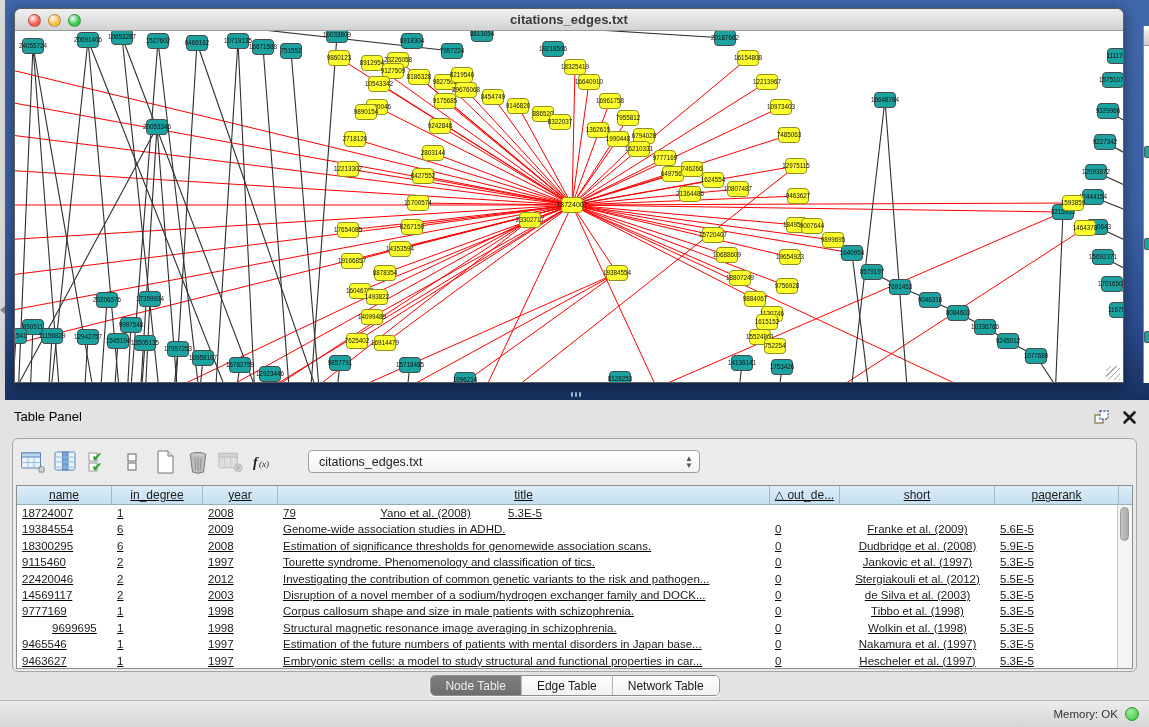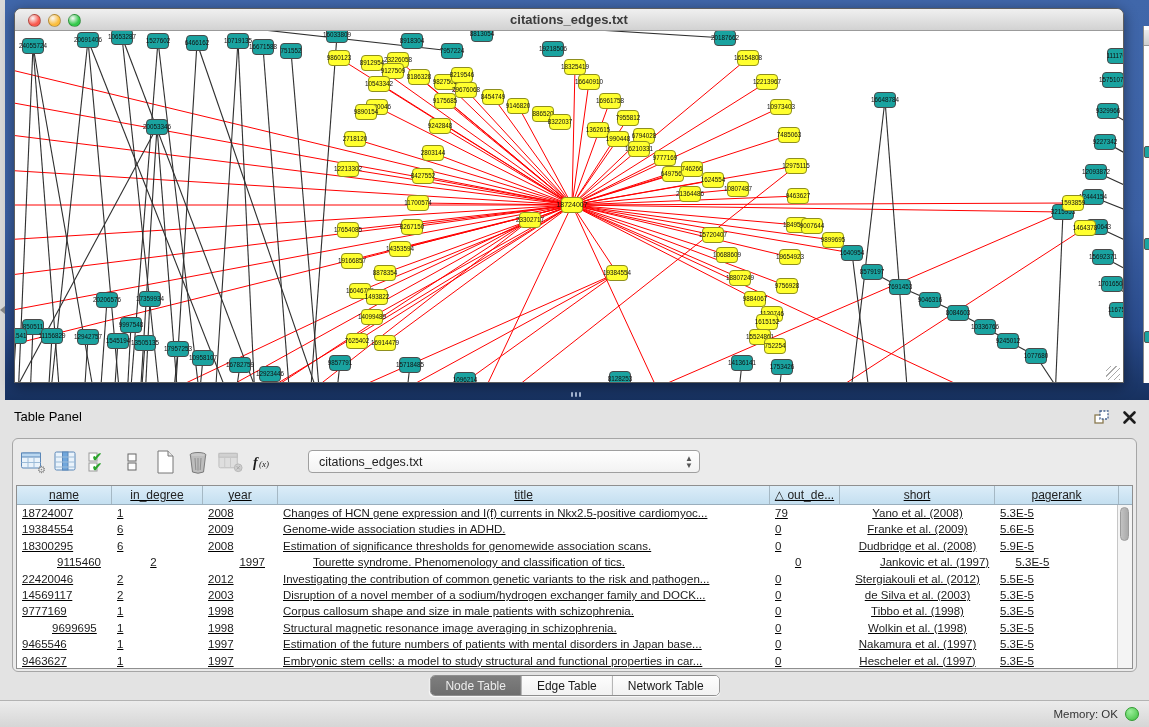--- a/index.html
+++ b/index.html
@@ -848,21 +848,20 @@
           <div class="th" style="width: 492px;">title</div>
           <div class="th" style="width: 70px;">△ out_de...</div>
           <div class="th" style="width: 155px;">short</div>
           <div class="th" style="width: 124px;">pagerank</div>
         </div>
       <div id="tbl-body">
           <div class="tr">
             <div class="td" style="width: 95px;">18724007</div>
             <div class="td" style="width: 91px;">1</div>
             <div class="td" style="width: 75px;">2008</div>
-            <div class="td" style="width: 492px;">Changes of HCN gene expression and I(f) currents in Nkx2.5-positive cardiomyoc...</div>
             <div class="td" style="width: 70px;">79</div>
             <div class="td center" style="width: 155px;">Yano et al. (2008)</div>
             <div class="td" style="width: 124px;">5.3E-5</div>
           </div>
           <div class="tr">
             <div class="td" style="width: 95px;">19384554</div>
             <div class="td" style="width: 91px;">6</div>
             <div class="td" style="width: 75px;">2009</div>
             <div class="td" style="width: 492px;">Genome-wide association studies in ADHD.</div>
             <div class="td" style="width: 70px;">0</div>
@@ -872,21 +871,21 @@
           <div class="tr">
             <div class="td" style="width: 95px;">18300295</div>
             <div class="td" style="width: 91px;">6</div>
             <div class="td" style="width: 75px;">2008</div>
             <div class="td" style="width: 492px;">Estimation of significance thresholds for genomewide association scans.</div>
             <div class="td" style="width: 70px;">0</div>
             <div class="td center" style="width: 155px;">Dudbridge et al. (2008)</div>
             <div class="td" style="width: 124px;">5.9E-5</div>
           </div>
           <div class="tr">
-            <div class="td" style="width: 95px; margin-left: 35px;">9115460</div>
+            <div class="td" style="width: 95px;">9115460</div>
             <div class="td" style="width: 91px;">2</div>
             <div class="td" style="width: 75px;">1997</div>
             <div class="td" style="width: 492px;">Tourette syndrome. Phenomenology and classification of tics.</div>
             <div class="td" style="width: 70px;">0</div>
             <div class="td center" style="width: 155px;">Jankovic et al. (1997)</div>
             <div class="td" style="width: 124px;">5.3E-5</div>
           </div>
           <div class="tr">
             <div class="td" style="width: 95px;">22420046</div>
             <div class="td" style="width: 91px;">2</div>

